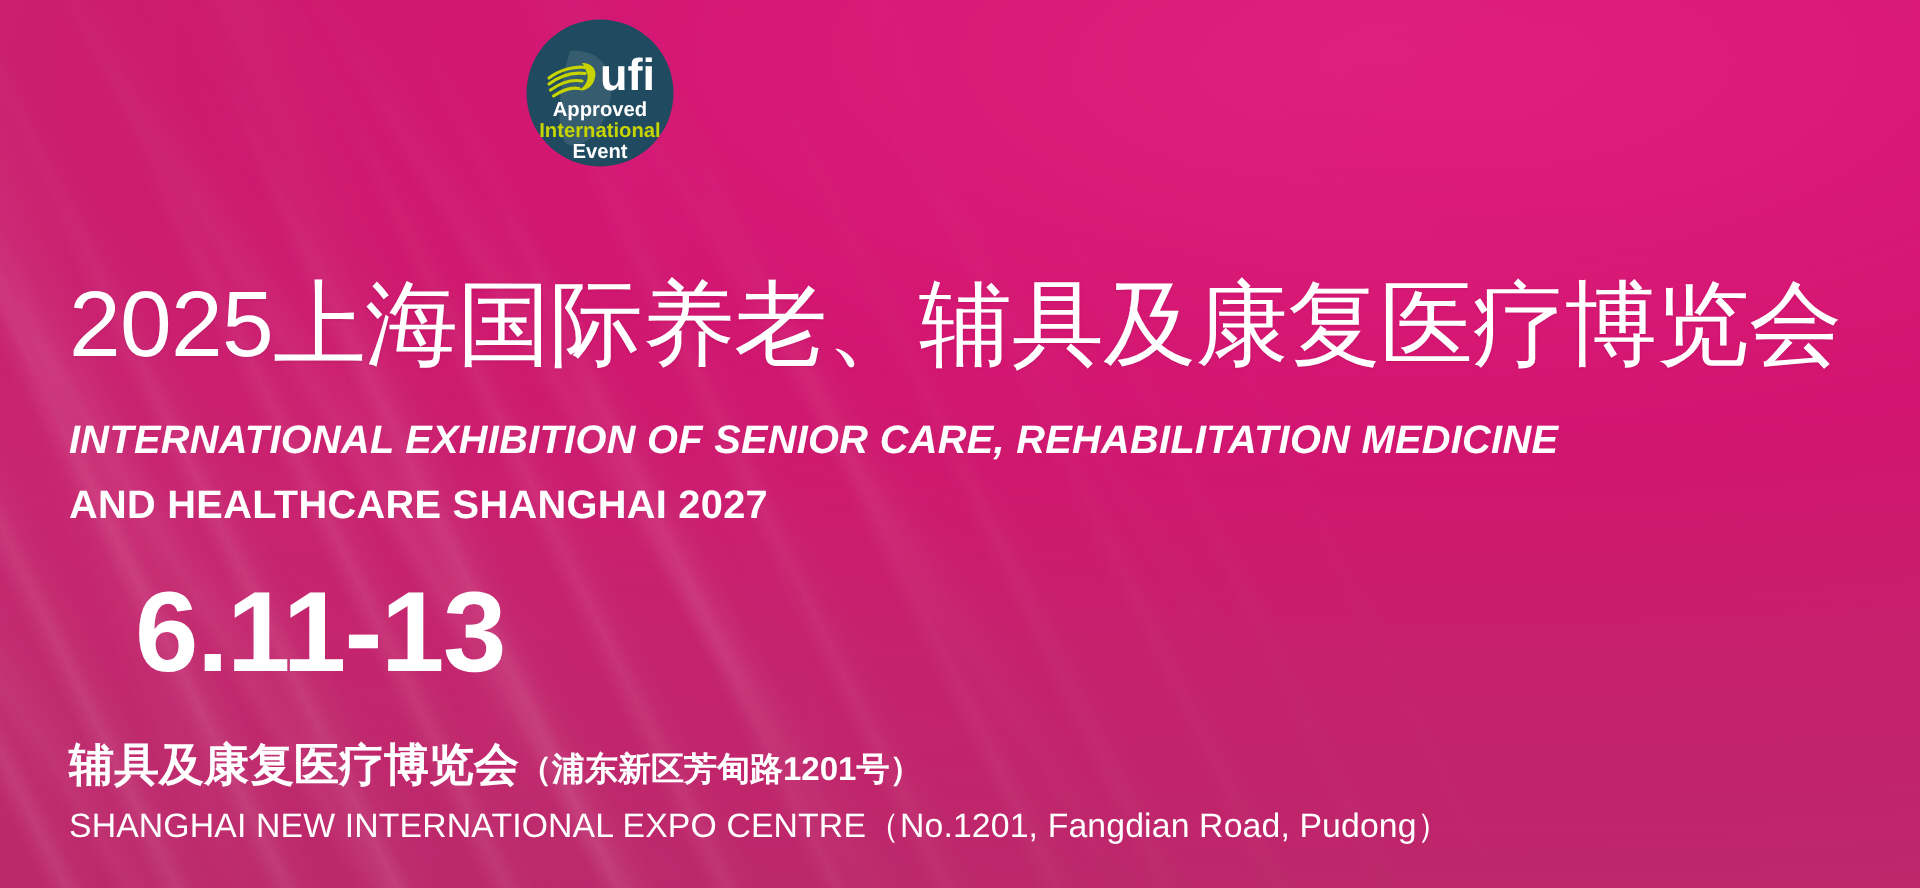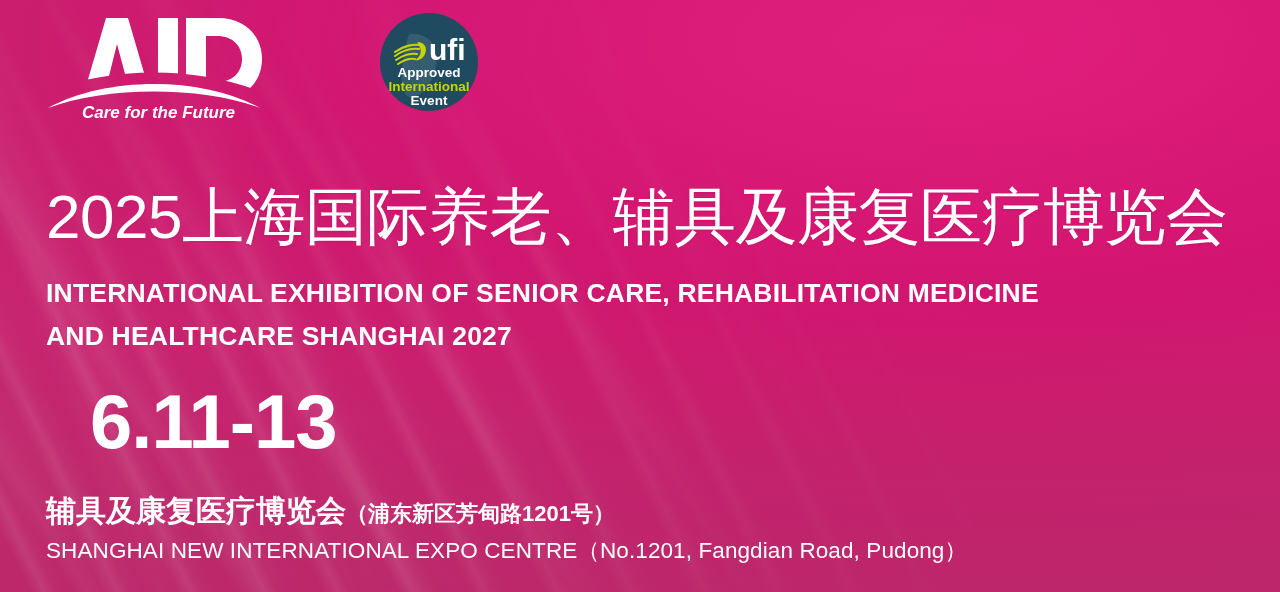--- a/index.html
+++ b/index.html
@@ -46,37 +46,37 @@
     mask-image:linear-gradient(100deg, rgba(0,0,0,.9) 0%, rgba(0,0,0,.35) 30%, rgba(0,0,0,0) 55%);
   }
   .vig{position:absolute;inset:0;pointer-events:none;
     background:radial-gradient(130% 110% at 72% 6%, rgba(255,255,255,0.07) 0%, rgba(255,255,255,0) 45%),
                linear-gradient(180deg, rgba(0,0,0,0) 55%, rgba(120,0,60,0.10) 100%);}
 
   
   .logo-row{position:absolute;left:0;top:0;width:100%;height:136px;}
   .aid-logo{position:absolute;left:46px;top:14px;width:216px;height:106px;}
   .aid-logo svg{display:block;width:216px;height:106px;}
-  .ufi-badge{position:absolute;left:379px;top:12px;width:100px;height:100px;}
+  .ufi-badge{position:absolute;left:350px;top:12px;width:100px;height:100px;}
   .ufi-badge svg{display:block;width:100px;height:100px;}
 
   
   .content{position:absolute;left:46px;top:0;width:1200px;}
   .title-cn{
     position:absolute;top:186px;left:0;
     font-size:62px;line-height:1;font-weight:400;color:#fff;
     letter-spacing:-0.5px;white-space:nowrap;
     text-shadow:0 1px 2px rgba(140,0,70,.18);
   }
   .subtitle-en{
     position:absolute;left:0;
     font-size:26.5px;line-height:1.33;font-weight:700;color:#fff;
     letter-spacing:.2px;white-space:nowrap;
   }
-  .subtitle-en.l1{top:276px;}
+  .subtitle-en.l1{top:276px;font-style:italic;}
   .subtitle-en.l2{top:319px;}
   .date{
     position:absolute;left:44px;top:384px;
     font-size:76px;line-height:1;font-weight:700;color:#fff;
     letter-spacing:-1px;
   }
   .venue-cn{
     position:absolute;left:0;top:496px;
     font-size:30px;line-height:1;font-weight:700;color:#fff;white-space:nowrap;
   }
@@ -92,41 +92,20 @@
 
 <div class="banner">
 
   <div class="streaks a"></div>
   <div class="streaks b"></div>
   <div class="streaks c"></div>
   <div class="vig"></div>
 
   <div class="logo-row">
 
-    <div class="aid-logo">
-      <svg viewBox="0 0 216 106" xmlns="http://www.w3.org/2000/svg" aria-hidden="true">
-        <defs>
-          <clipPath id="arcclip">
-            <path d="M0 0 H216 V78 C150 52, 66 52, 0 78 Z"></path>
-          </clipPath>
-        </defs>
-        <g fill="#ffffff" clip-path="url(#arcclip)">
-
-          <path d="M36 86 L60 4 L82 4 L106 86 L86 86 L71 30 L57 86 Z"></path>
-
-          <rect x="112" y="4" width="20" height="82"></rect>
-
-          <path d="M140 4 H172 C199 4 216 22 216 45 C216 68 199 86 172 86 H140 Z
-                   M160 22 V68 H171 C187 68 196 58 196 45 C196 32 187 22 171 22 Z"></path>
-        </g>
-
-        <path d="M2 94 C60 62, 156 62, 214 94 C156 72, 60 72, 2 94 Z" fill="#ffffff"></path>
-        <text x="36" y="104" font-family="Liberation Sans, sans-serif" font-size="17" font-style="italic" font-weight="600" fill="#ffffff">Care for the Future</text>
-      </svg>
-    </div>
 
     <div class="ufi-badge">
       <svg viewBox="0 0 100 100" xmlns="http://www.w3.org/2000/svg" aria-hidden="true">
         <circle cx="50" cy="50" r="49" fill="#1f4a5f"></circle>
         <path d="M30 22 C52 20, 62 38, 56 58 C50 80, 36 88, 28 84 C22 80, 20 52, 30 22 Z" fill="#ffffff" opacity="0.10"></path>
 
         <g stroke="#c8d400" stroke-width="2.1" fill="none" stroke-linecap="round">
           <path d="M16 40 C24 34, 34 32, 41 33"></path>
           <path d="M16 44 C24 38, 33 36, 40 37"></path>
           <path d="M17 48 C24 43, 32 41, 38 42"></path>

